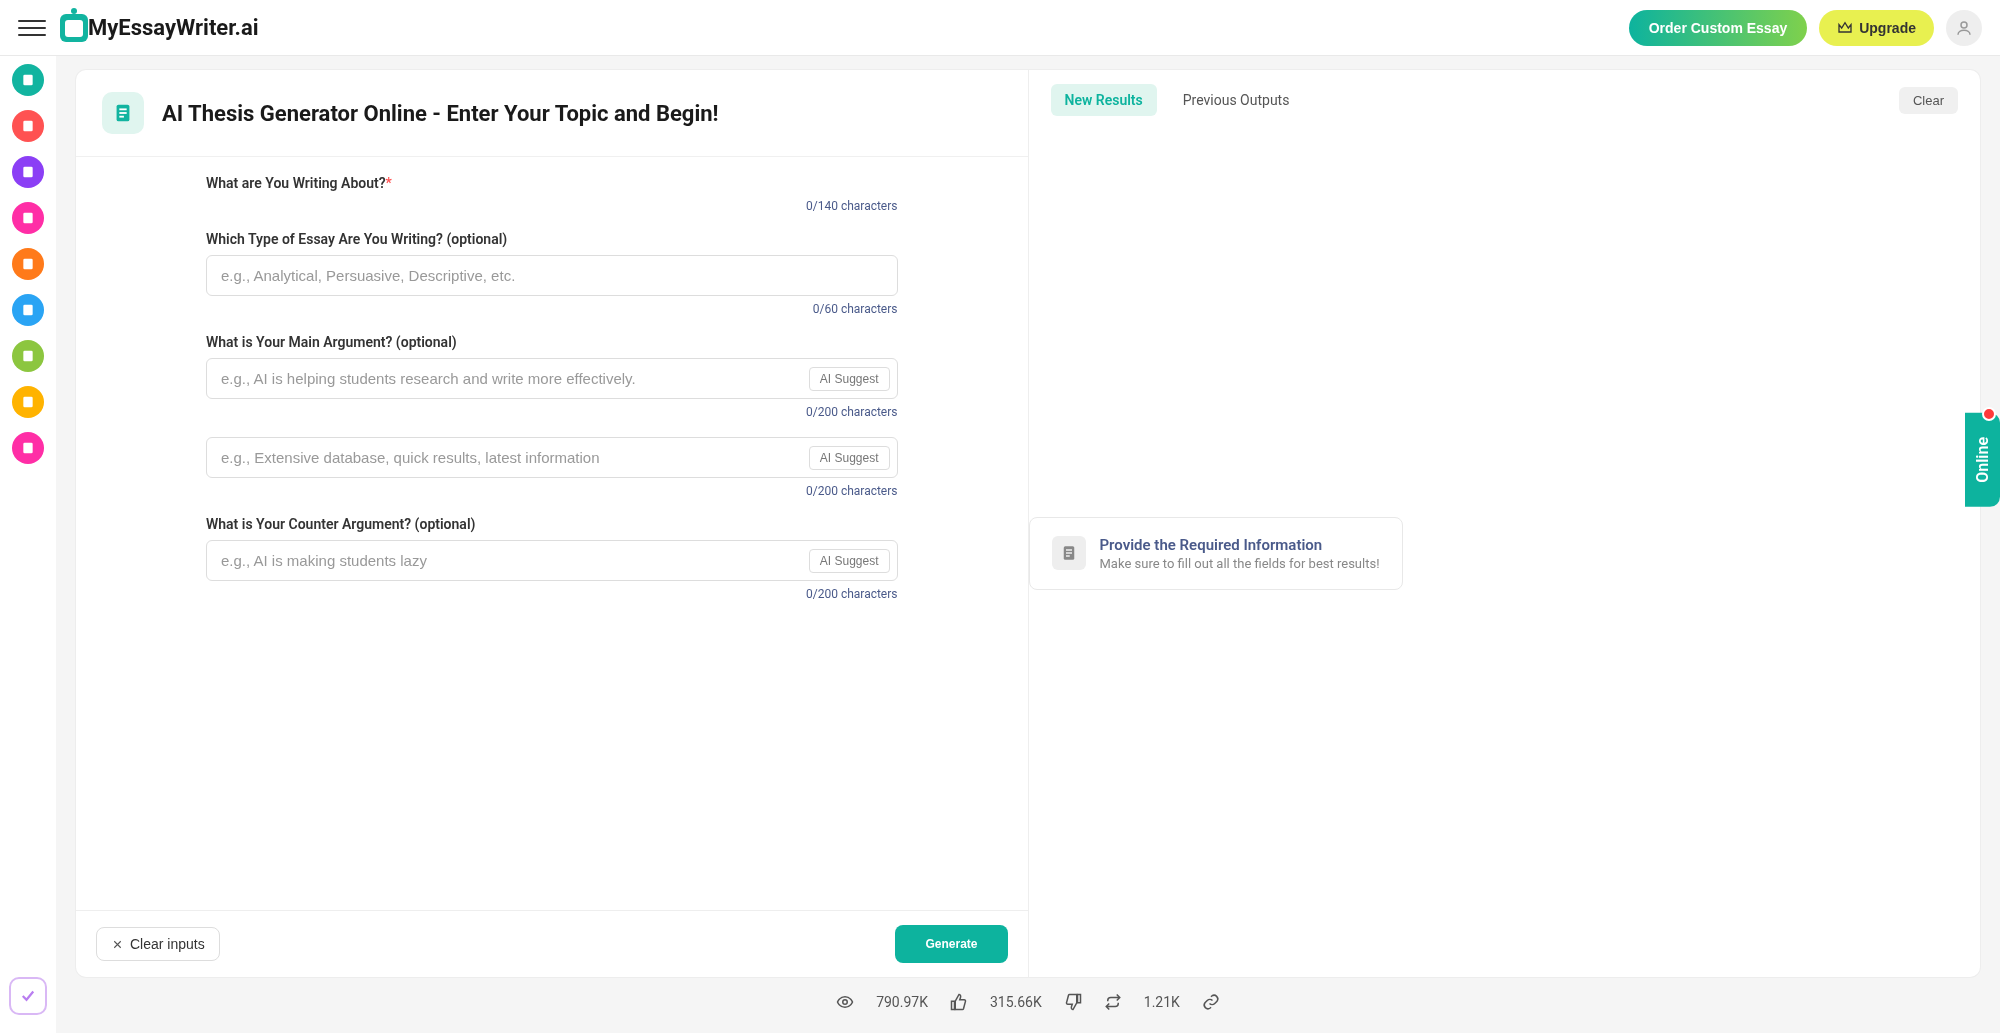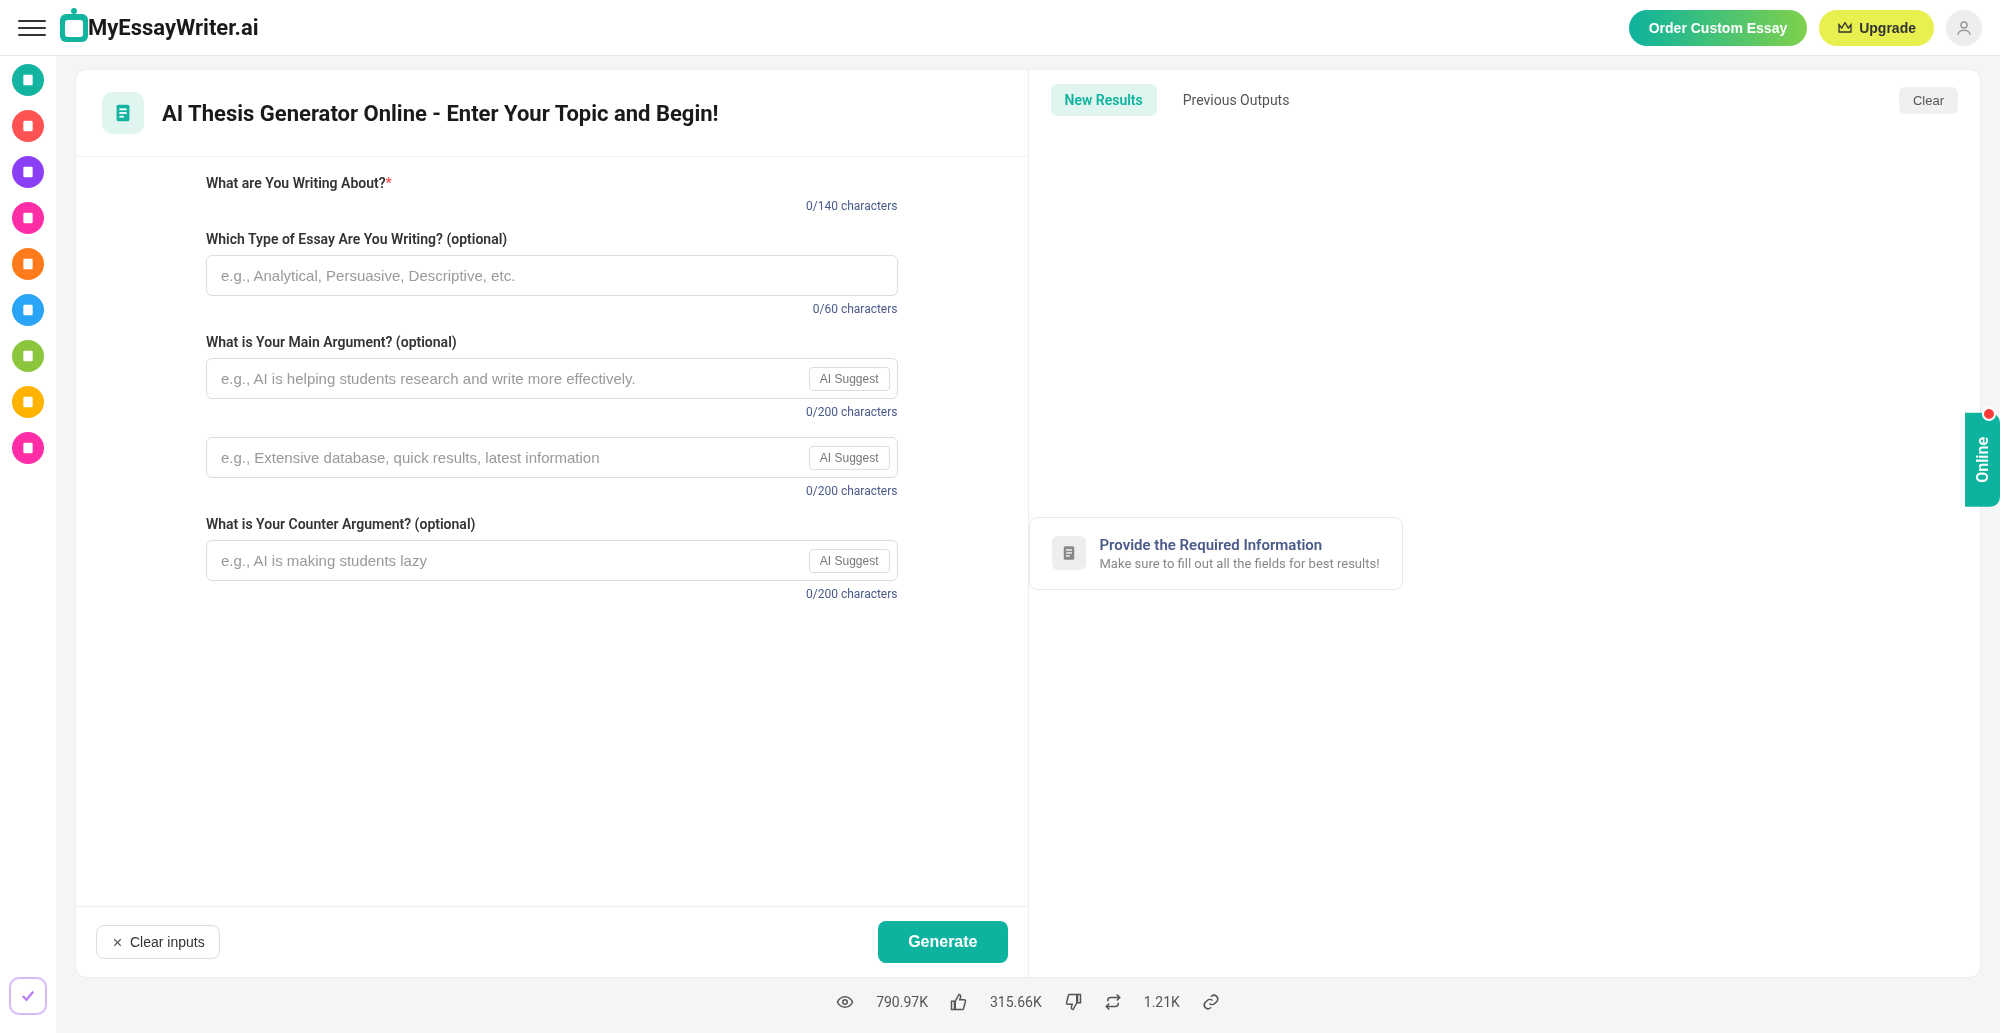--- a/index.html
+++ b/index.html
@@ -38,21 +38,21 @@
 .required { color:#ff5252; }
 .input-row { position:relative; }
 .text-input { width:100%; border:1px solid #ddd; border-radius:6px; padding:11px 14px; font-size:15px; color:#333; outline:none; }
 .text-input::placeholder { color:#999; }
 .input-suggest { padding-right:100px; }
 .ai-suggest { position:absolute; right:8px; top:50%; transform:translateY(-50%); font-size:12px; color:#777; border:1px solid #ddd; background:#fff; padding:4px 10px; border-radius:4px; cursor:pointer; }
 .counter { font-size:12px; color:#4a5a8a; text-align:right; margin-top:6px; }
 
 .left-footer { border-top:1px solid #eee; padding:14px 20px; display:flex; justify-content:space-between; align-items:center; }
 .clear-inputs { border:1px solid #ddd; background:#fff; border-radius:8px; padding:8px 14px; font-size:14px; color:#333; cursor:pointer; display:flex; align-items:center; gap:6px; }
-.generate { background:#0db39e; color:#fff; border:none; padding:12px 30px; font-size:16px; font-weight:600; border-radius:8px; cursor:pointer; }
+.generate { background:#0db39e; color:#fff; border:none; padding:12px 30px; font-size:12px; font-weight:600; border-radius:8px; cursor:pointer; }
 
 .right-tabs { display:flex; align-items:center; padding:14px 22px; gap:12px; }
 .tab { padding:8px 14px; border-radius:6px; font-size:14px; cursor:pointer; color:#555; }
 .tab.active { background:#e0f5ef; color:#0db39e; font-weight:600; }
 .clear-btn { margin-left:auto; background:#f0f0f0; border:none; color:#555; padding:6px 14px; border-radius:6px; font-size:13px; cursor:pointer; }
 
 .right-body { flex:1; display:flex; align-items:center; }
 .msgbox { border:1px solid #e8e8e8; border-radius:8px; padding:18px 22px; display:flex; gap:14px; max-width:460px; }
 .msg-icon { width:34px; height:34px; background:#eee; border-radius:6px; display:flex; align-items:center; justify-content:center; flex-shrink:0; }
 .msg-title { font-size:15px; font-weight:600; color:#4a5a8a; }

